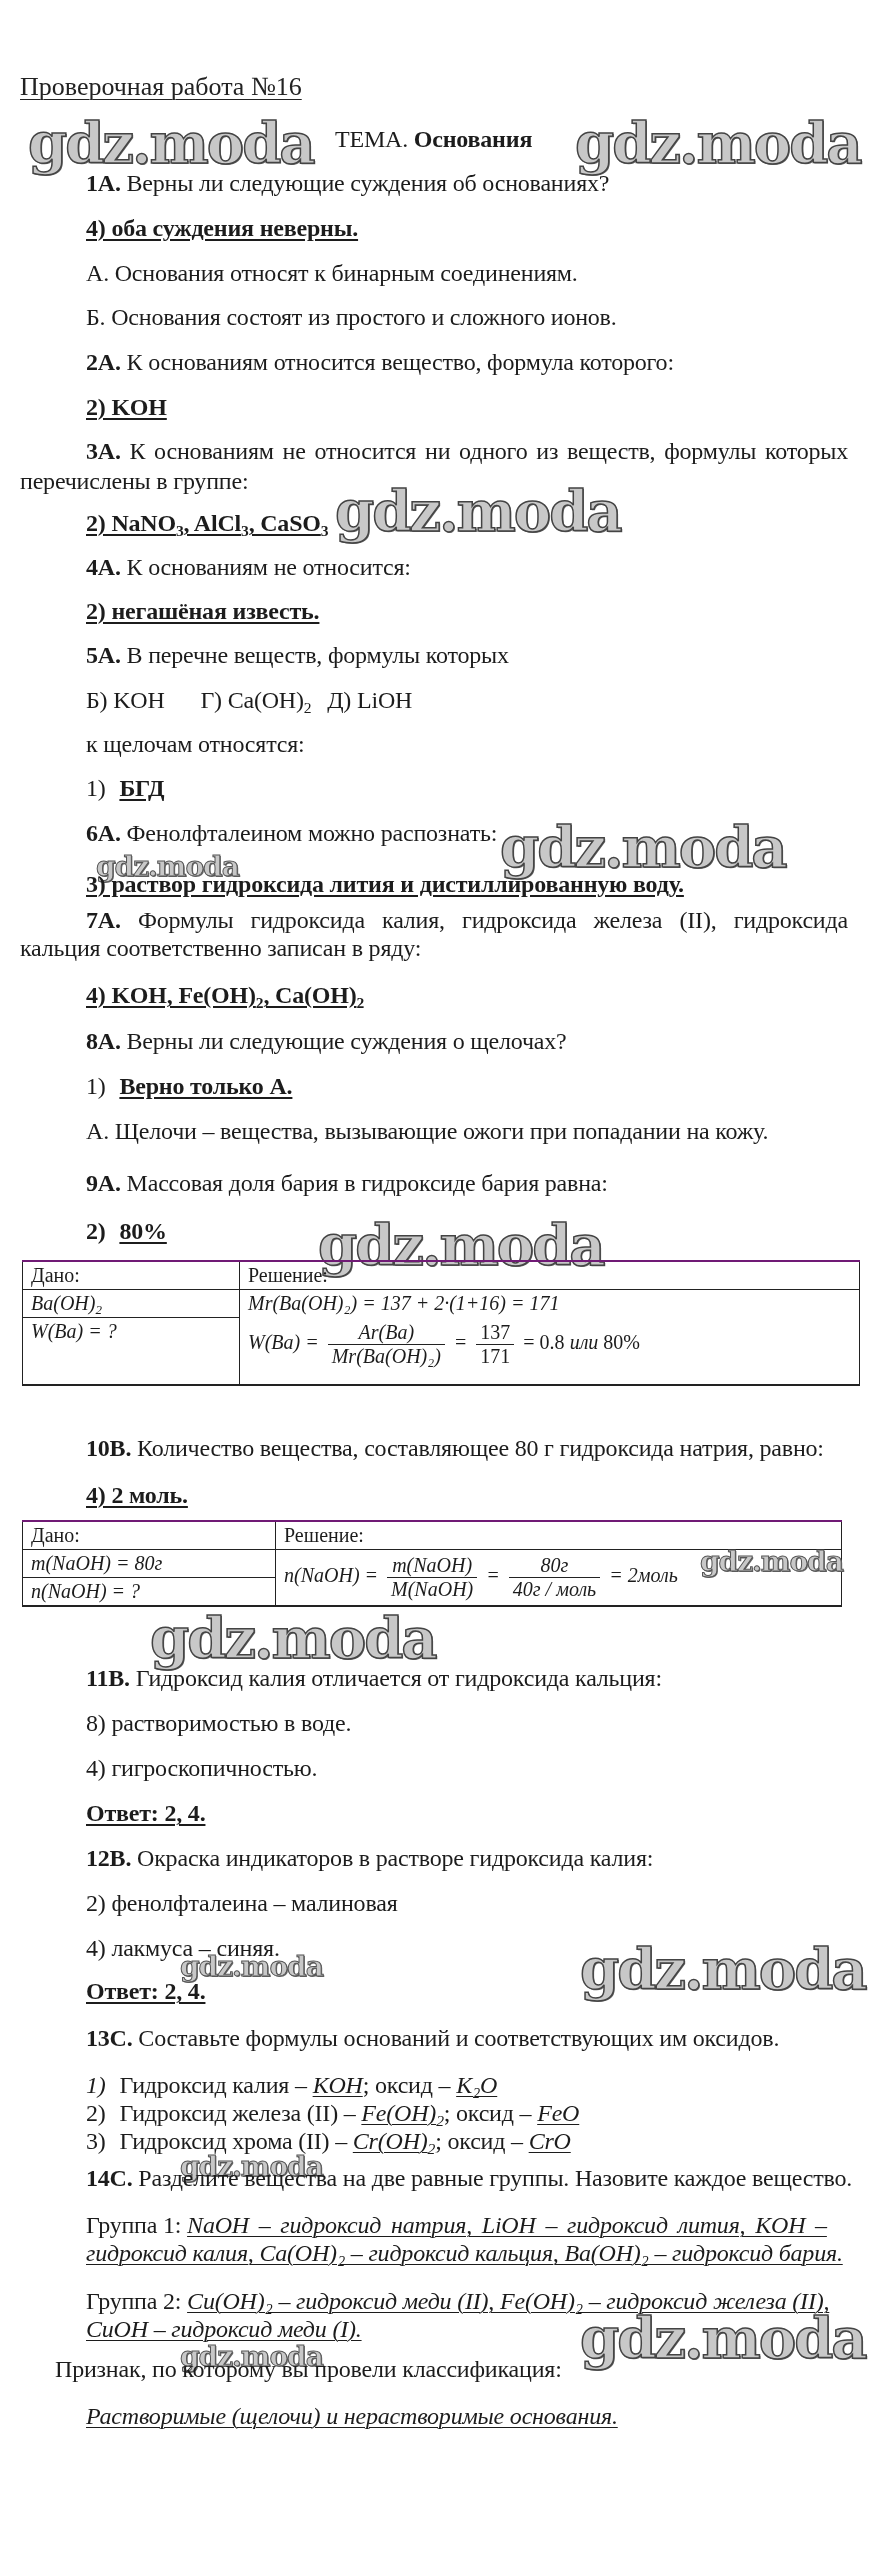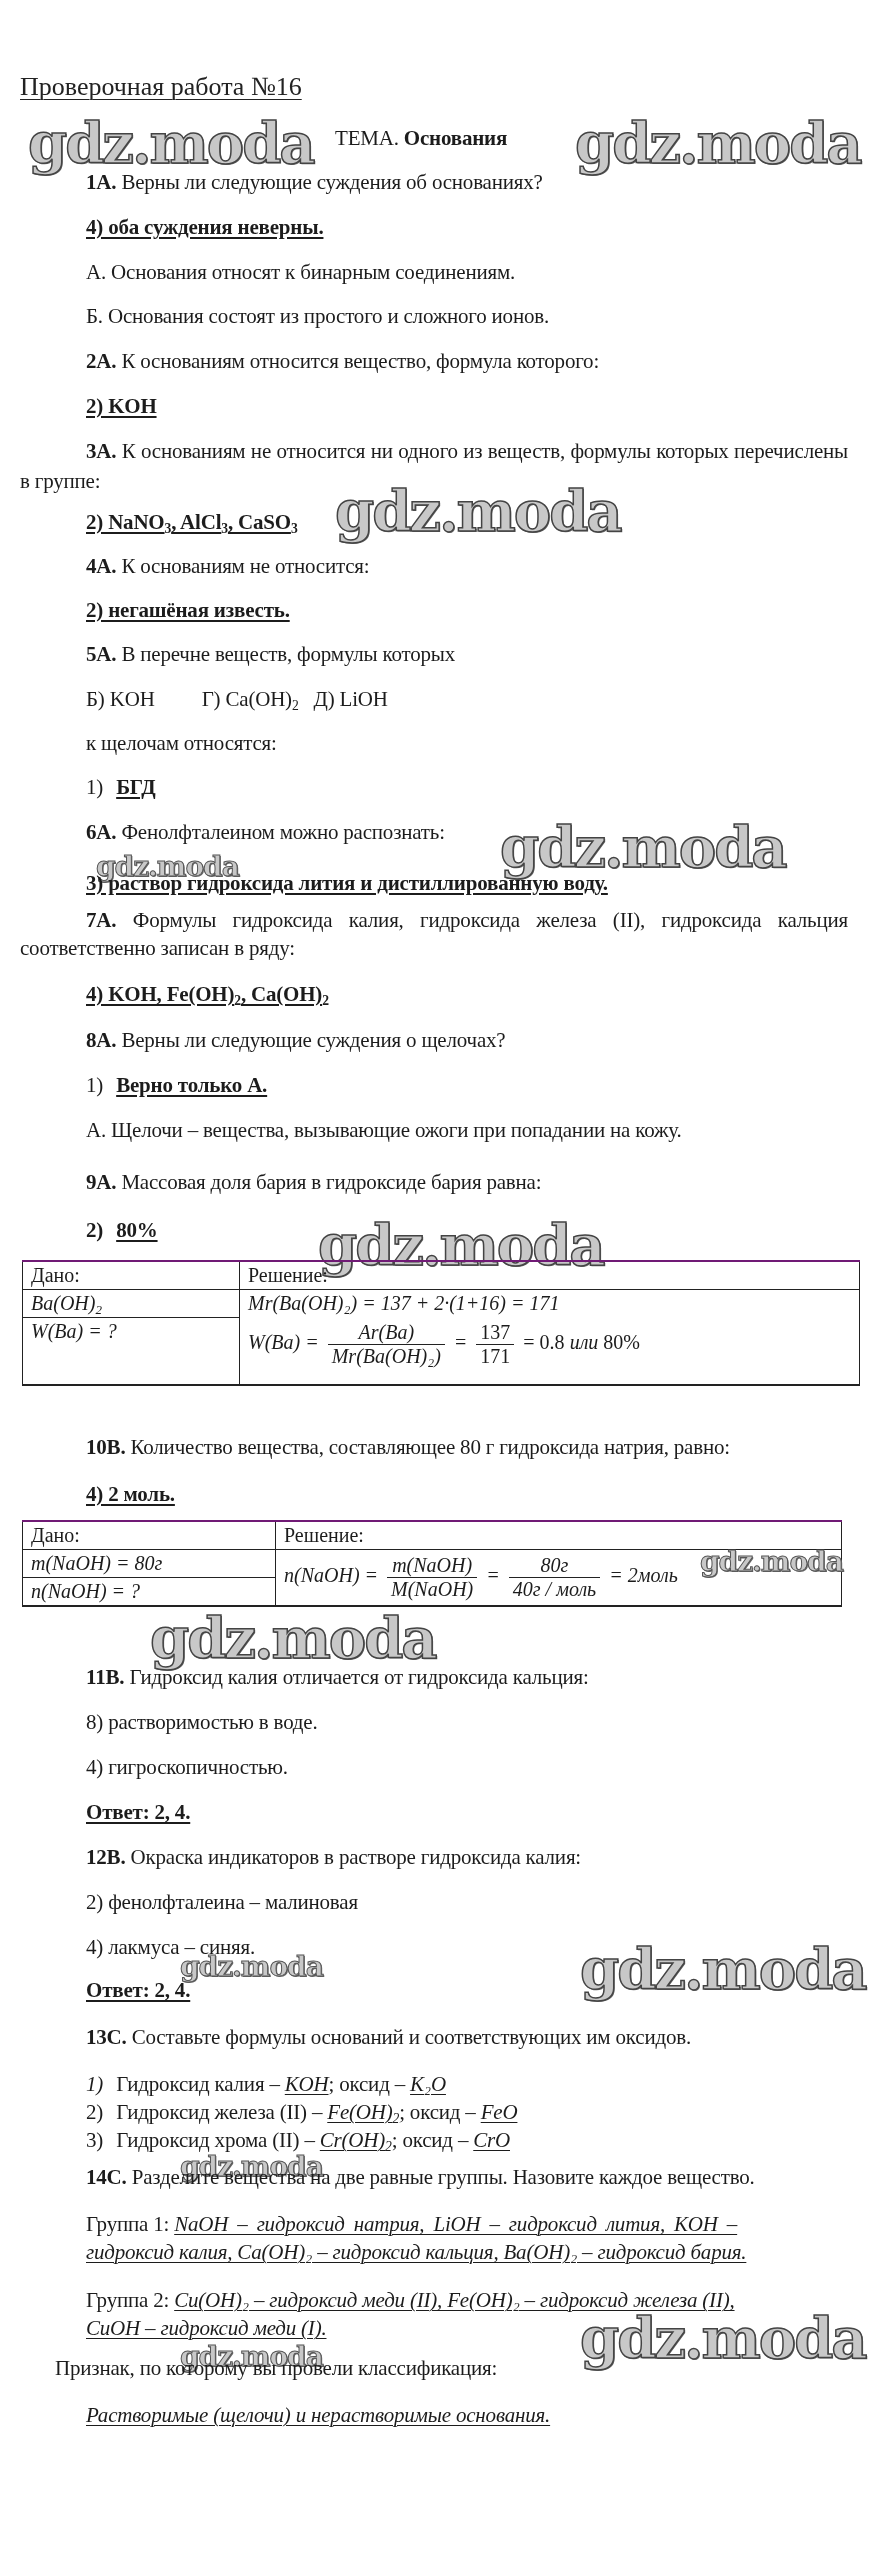--- a/index.html
+++ b/index.html
@@ -2,21 +2,21 @@
 <html><head>
 <meta charset="utf-8">
 <style>
   html, body { margin: 0; padding: 0; background: #ffffff; }
   body {
     width: 881px; height: 2568px; position: relative; overflow: hidden;
     font-family: "Liberation Serif", "DejaVu Serif", serif;
     color: #1c1c1c;
   }
   .abs { position: absolute; white-space: nowrap; }
-  .t { font-size: 21px; letter-spacing: -0.2px; }
+  .t { font-size: 24px; letter-spacing: -0.2px; }
   .b { font-weight: bold; }
   .u { text-decoration: underline; text-decoration-thickness: 2px; text-underline-offset: 3px; }
   .ut { text-decoration: underline; text-decoration-thickness: 1px; text-underline-offset: 3px; }
   .i { font-style: italic; }
   sub { font-size: 0.65em; vertical-align: -0.3em; line-height: 0; }
   .title { font-size: 26px; left: 20px; top: 72px; text-decoration: underline; text-decoration-thickness: 1px; text-underline-offset: 4px; color: #222; }
   .justify { white-space: normal; text-align: justify; text-align-last: left; }
 
   .wm {
     position: absolute; font-family: "DejaVu Serif", serif; font-weight: bold;
@@ -75,21 +75,21 @@
   <span>К основаниям не относится:</span>
 </div>
 <div class="abs t b u" style="left:86px;top:598px;">2) негашёная известь.</div>
 
 <div class="abs t" style="left:86px;top:642px;">
   <span class="b">5А.</span>
   <span>В перечне веществ, формулы которых</span>
 </div>
 <div class="abs t" style="left:86px;top:687px;">
   <span>Б) KOH</span>
-  <span style="margin-left:42px;"><span>Г) Ca(OH)</span><sub>2</sub></span>
+  <span style="margin-left:30px;"><span>Г) Ca(OH)</span><sub>2</sub></span>
   <span style="margin-left:10px;text-align:right;">Д) LiOH</span>
 </div>
 <div class="abs t" style="left:86px;top:731px;">к щелочам относятся:</div>
 <div class="abs t" style="left:86px;top:775px;">
   <span>1)</span>
   <span class="b u" style="margin-left:8px;">БГД</span>
 </div>
 
 <div class="abs t" style="left:86px;top:820px;">
   <span class="b">6А.</span>

